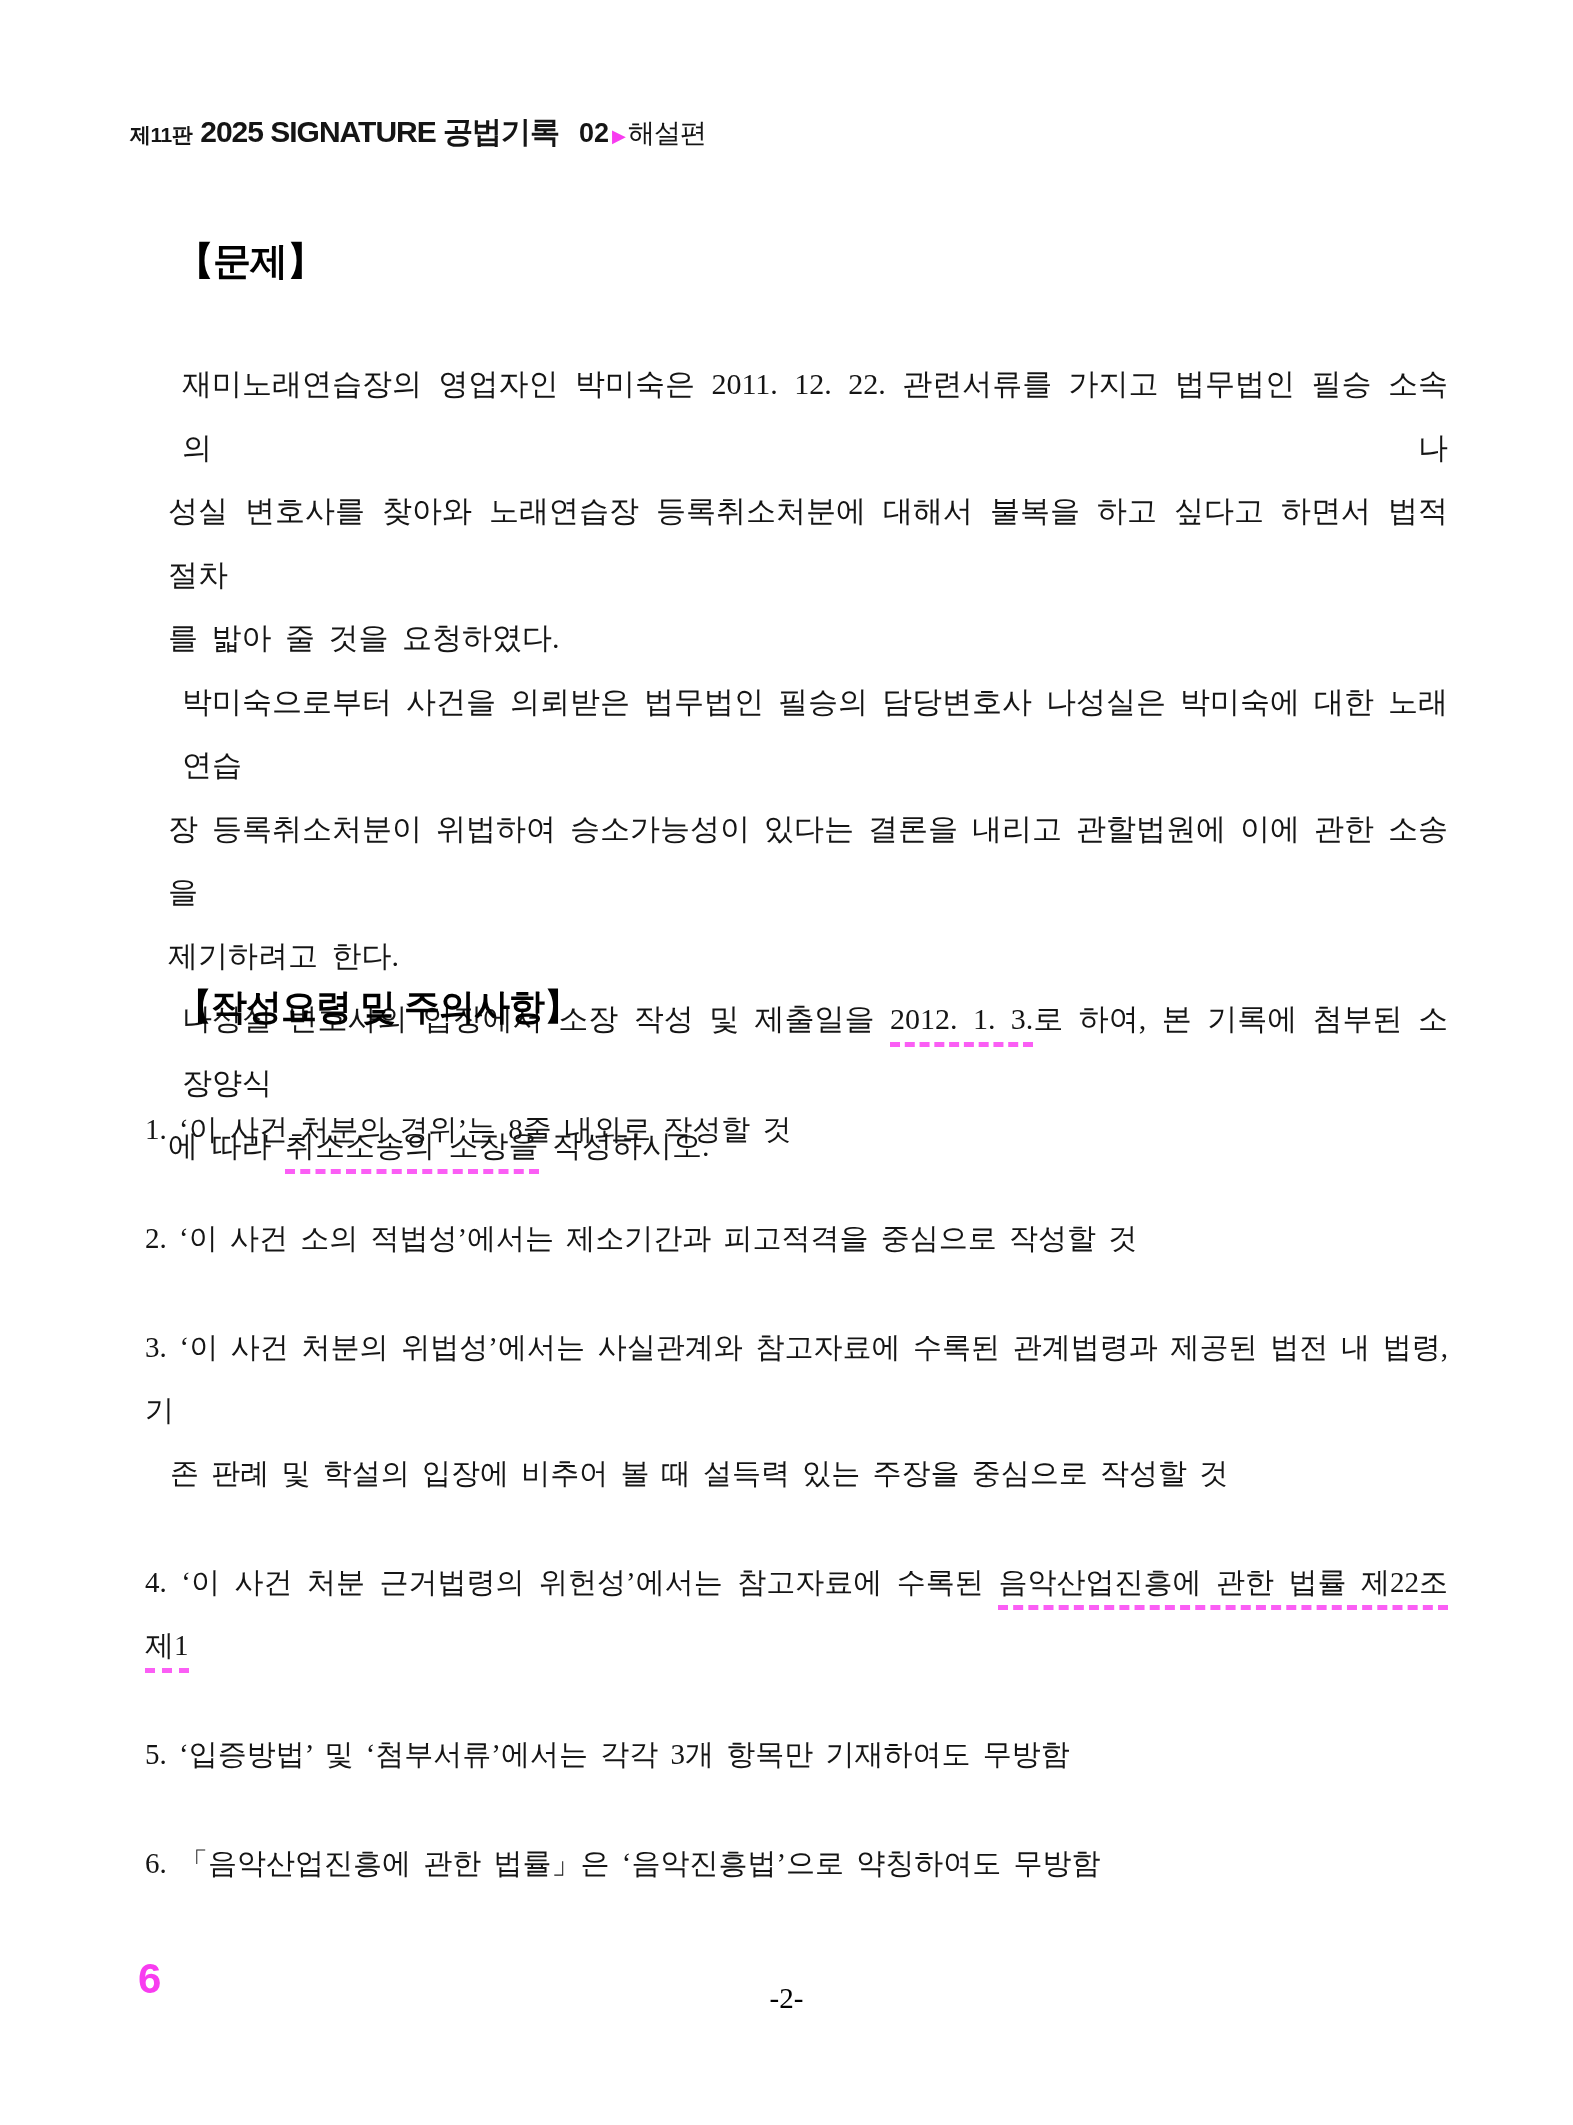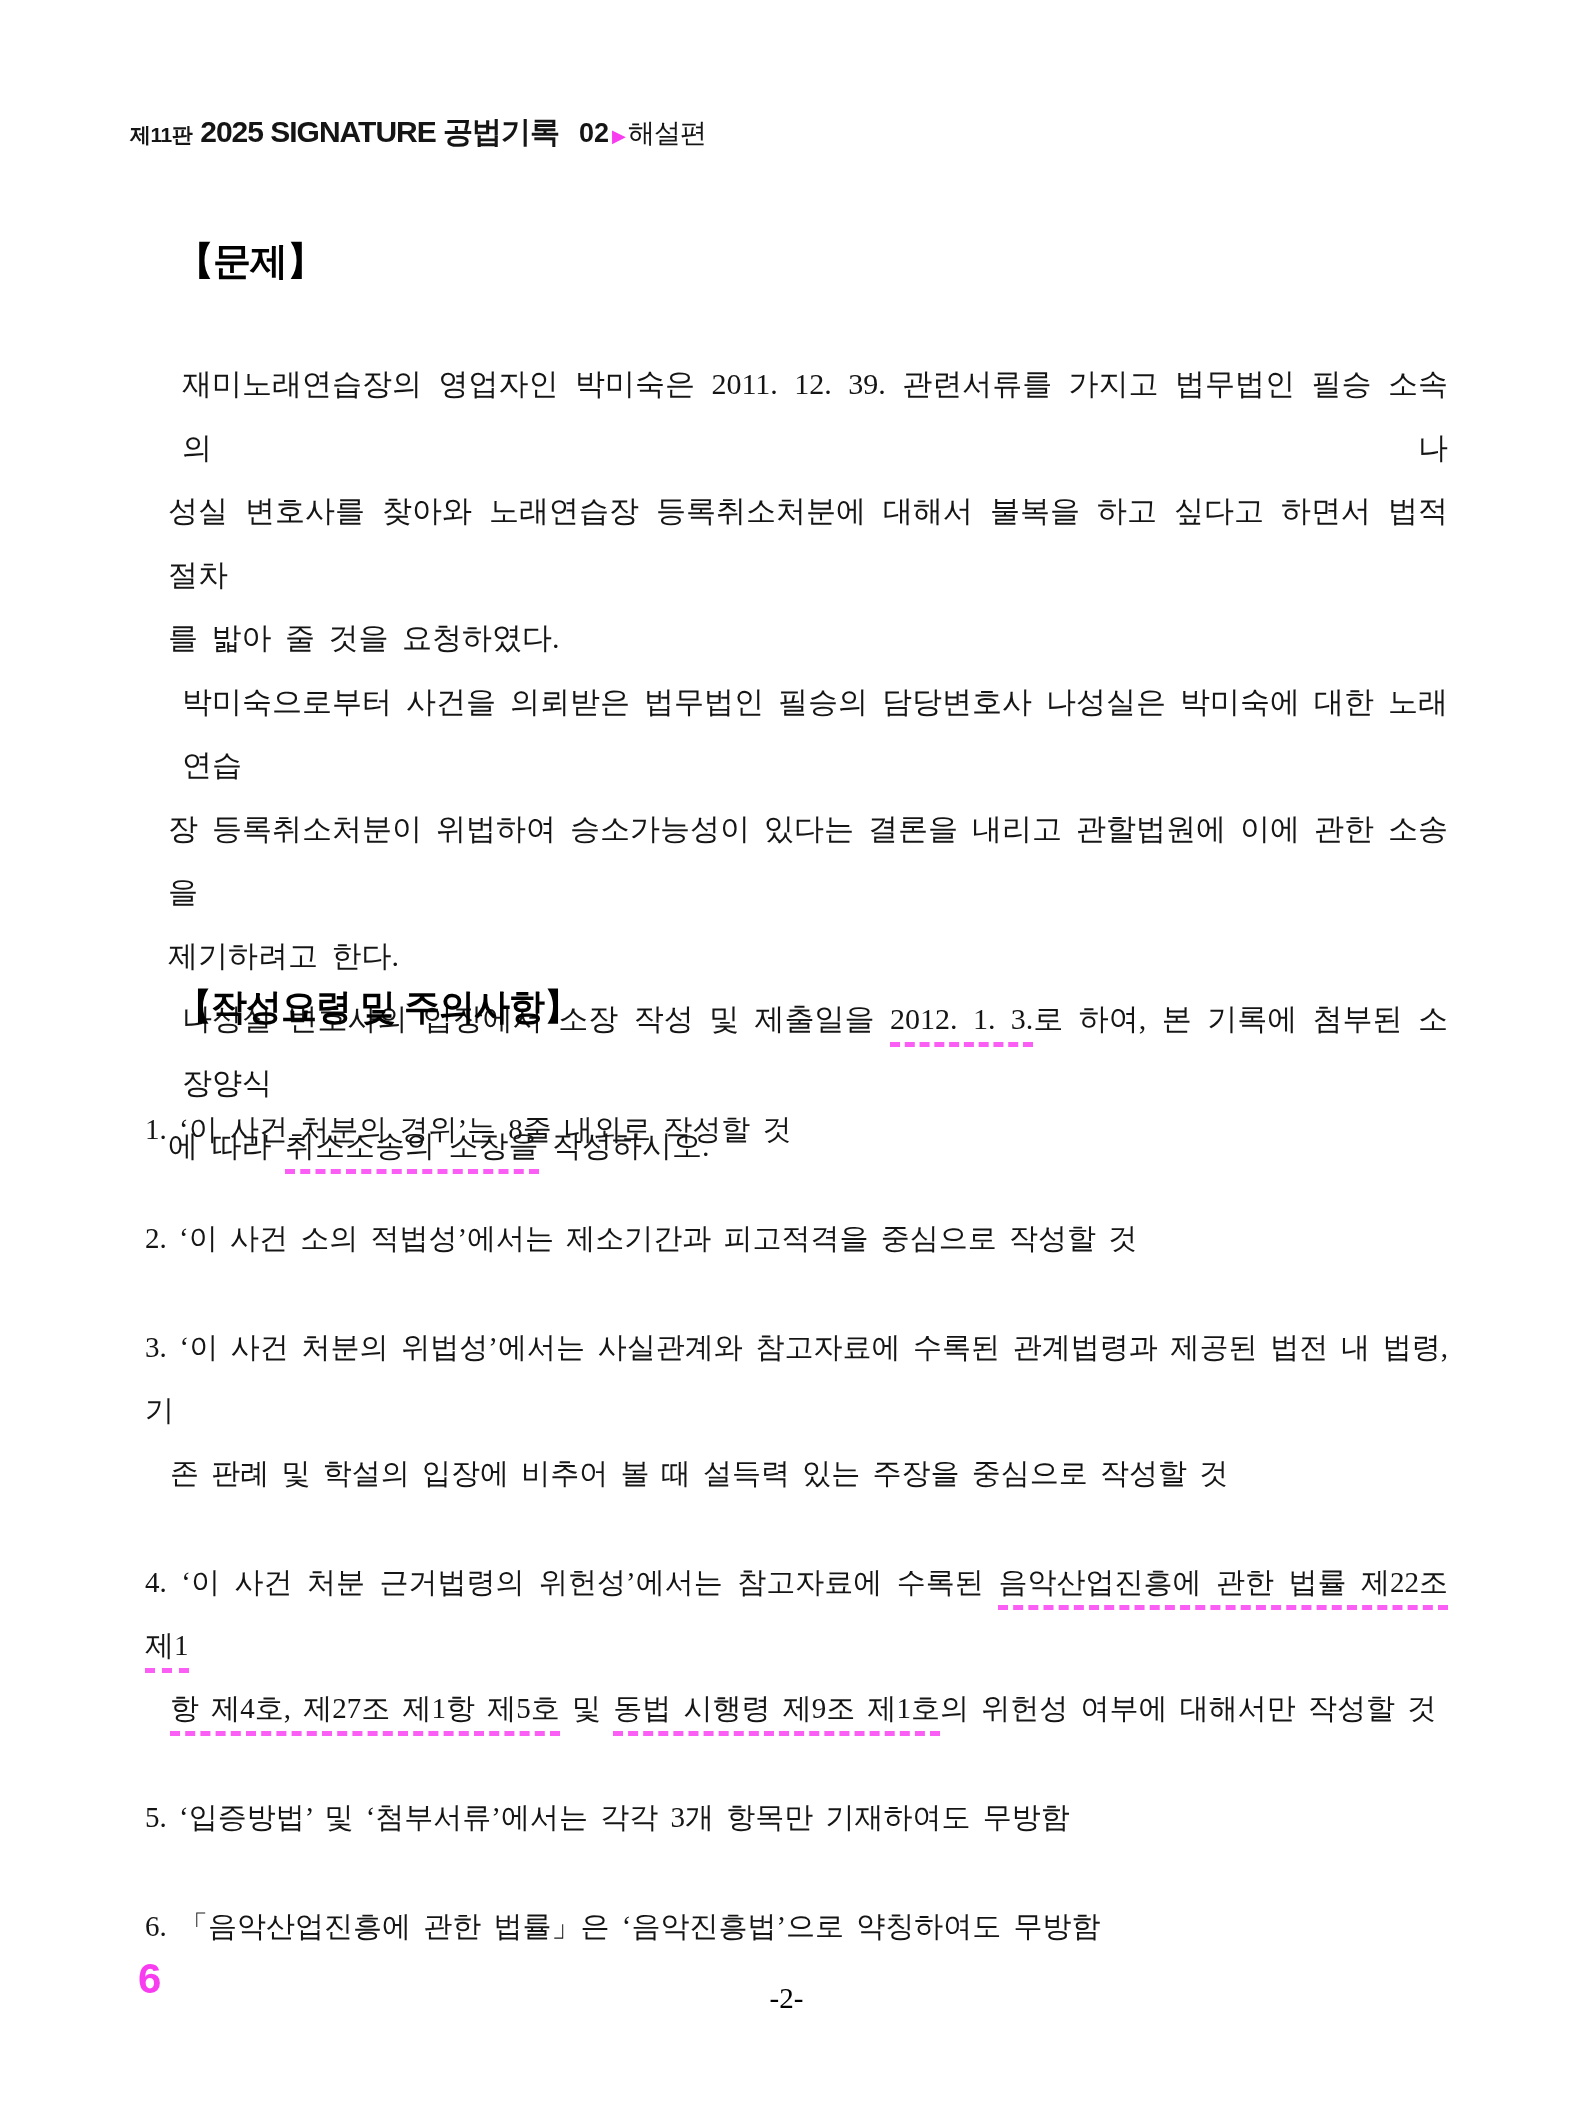--- a/index.html
+++ b/index.html
@@ -87,21 +87,21 @@
     <span class="bh-edition">제11판</span>
     <span class="bh-title">2025 SIGNATURE 공법기록</span>
     <span class="bh-volume">02</span>
     <span class="bh-arrow">▶</span>
     <span class="bh-vlabel">해설편</span>
   </div>
 
   <div class="sec-heading" id="problem-heading">【문제】</div>
 
   <div id="problem-text">
-      <div class="tline just ind"><span>재미노래연습장의 영업자인 박미숙은 2011. 12. 39. 관련서류를 가지고 법무법인 필승 소속의 나</span></div>
+      <div class="tline just ind"><span>재미노래연습장의 영업자인 박미숙은 2011. 12. 22. 관련서류를 가지고 법무법인 필승 소속의 나</span></div>
       <div class="tline just"><span>성실 변호사를 찾아와 노래연습장 등록취소처분에 대해서 불복을 하고 싶다고 하면서 법적 절차</span></div>
       <div class="tline"><span>를 밟아 줄 것을 요청하였다.</span></div>
       <div class="tline just ind"><span>박미숙으로부터 사건을 의뢰받은 법무법인 필승의 담당변호사 나성실은 박미숙에 대한 노래연습</span></div>
       <div class="tline just"><span>장 등록취소처분이 위법하여 승소가능성이 있다는 결론을 내리고 관할법원에 이에 관한 소송을</span></div>
       <div class="tline"><span>제기하려고 한다.</span></div>
       <div class="tline just ind"><span>나성실 변호사의 입장에서 소장 작성 및 제출일을 </span><span class="u">2012. 1. 3.</span><span>로 하여, 본 기록에 첨부된 소장양식</span></div>
       <div class="tline"><span>에 따라 </span><span class="u">취소소송의 소장을</span><span> 작성하시오.</span></div>
     </div>
 
   <div class="sec-heading" id="instructions-heading">【작성요령 및 주의사항】</div>
@@ -112,21 +112,20 @@
       </div>
       <div class="inst-item">
         <div class="tline"><span>2. ‘이 사건 소의 적법성’에서는 제소기간과 피고적격을 중심으로 작성할 것</span></div>
       </div>
       <div class="inst-item">
         <div class="tline just"><span>3. ‘이 사건 처분의 위법성’에서는 사실관계와 참고자료에 수록된 관계법령과 제공된 법전 내 법령, 기</span></div>
         <div class="tline ind2"><span>존 판례 및 학설의 입장에 비추어 볼 때 설득력 있는 주장을 중심으로 작성할 것</span></div>
       </div>
       <div class="inst-item">
         <div class="tline just"><span>4. ‘이 사건 처분 근거법령의 위헌성’에서는 참고자료에 수록된 </span><span class="u">음악산업진흥에 관한 법률 제22조 제1</span></div>
-        <div class="tline ind2"><span class="u">항 제4호, 제27조 제1항 제5호</span><span> 및 </span><span class="u">동법 시행령 제9조 제1호</span><span>의 위헌성 여부에 대해서만 작성할 것</span></div>
       </div>
       <div class="inst-item">
         <div class="tline"><span>5. ‘입증방법’ 및 ‘첨부서류’에서는 각각 3개 항목만 기재하여도 무방함</span></div>
       </div>
       <div class="inst-item">
         <div class="tline"><span>6. 「음악산업진흥에 관한 법률」은 ‘음악진흥법’으로 약칭하여도 무방함</span></div>
       </div>
     </div>
 
   <div id="book-page-number">6</div>

